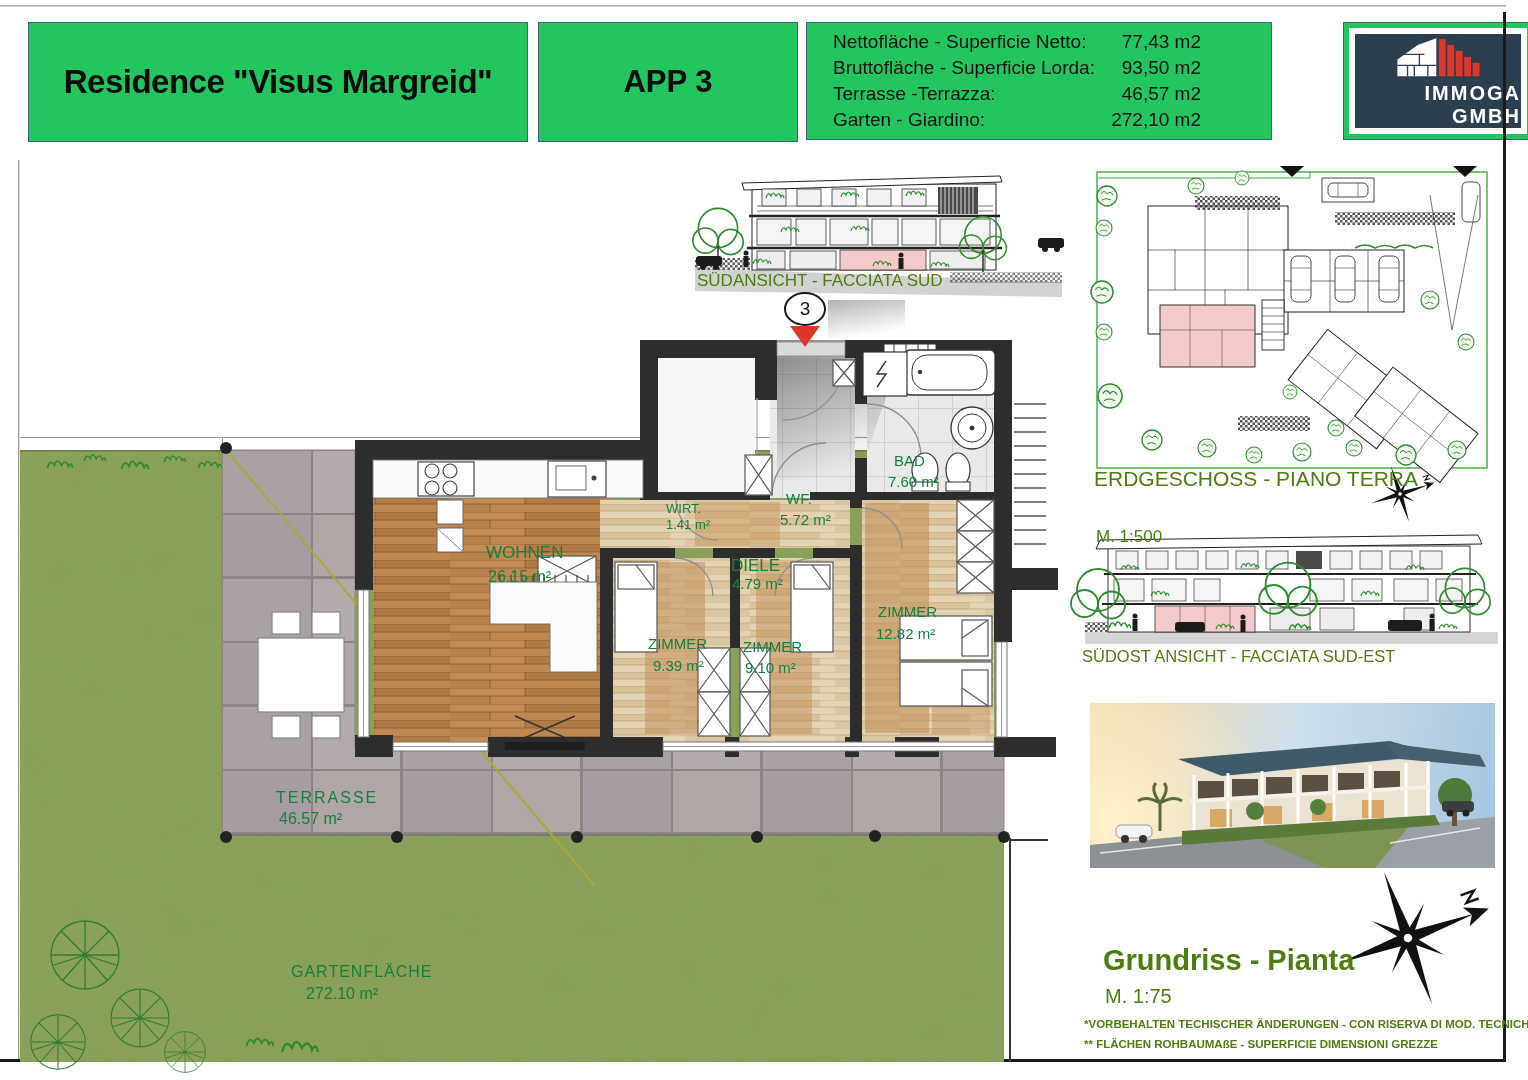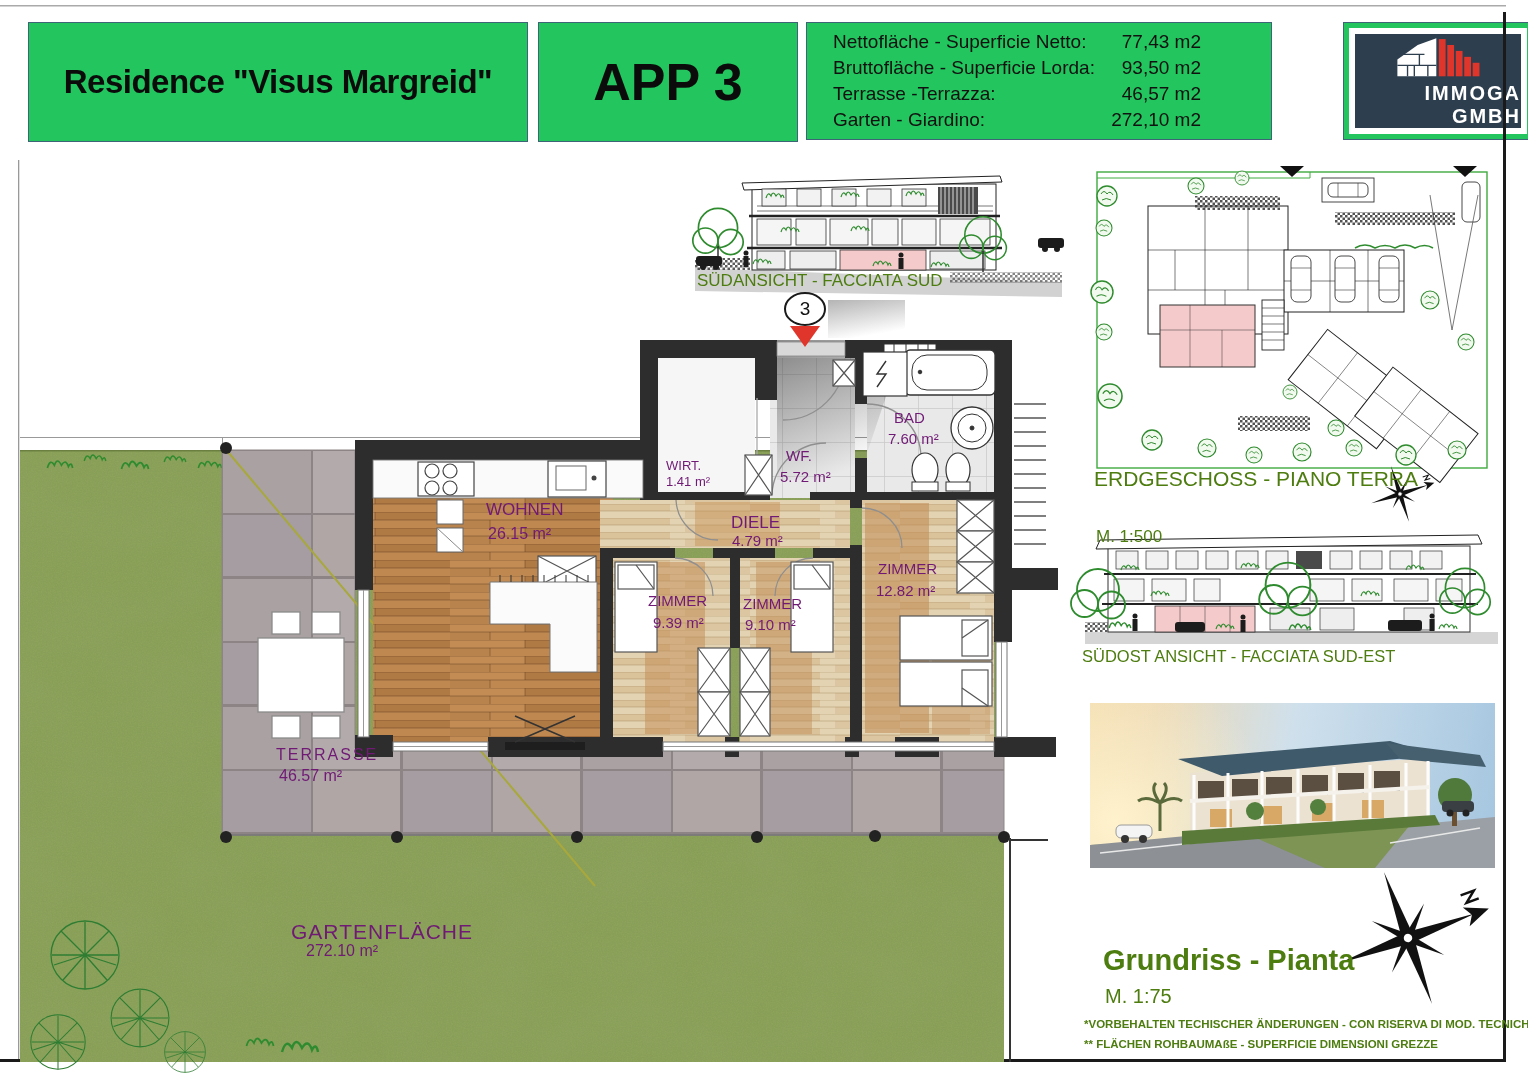--- a/index.html
+++ b/index.html
@@ -3,31 +3,31 @@
 <meta charset="utf-8">
 <style>
   html,body{margin:0;padding:0;background:#e8e8e8;}
   .page{position:relative;width:1528px;height:1080px;background:#fff;overflow:hidden;
         font-family:"Liberation Sans",sans-serif;}
   .abs{position:absolute;}
   
   .hdr-box{position:absolute;top:22px;height:118px;background:#22c55e;border:1px solid #3e6478;
            display:flex;align-items:center;justify-content:center;color:#0b0b0b;}
   .hdr-title{left:28px;width:498px;font-size:33px;font-weight:bold;letter-spacing:-.5px;}
-  .hdr-app{left:538px;width:258px;font-size:52px;font-weight:bold;}
+  .hdr-app{left:538px;width:258px;font-size:31px;font-weight:bold;}
   .hdr-info{left:806px;width:466px;flex-direction:column;justify-content:center;align-items:stretch;
             padding:6px 70px 6px 26px;box-sizing:border-box;}
   .info-row{display:flex;justify-content:space-between;font-size:19px;line-height:26px;color:#111;}
   .logo-outer{left:1343px;width:190px;box-sizing:border-box;text-align:right;}
   .logo-white{position:absolute;inset:5px;background:#fff;}
   .logo-navy{position:absolute;inset:11px;background:#2d3e4f;display:flex;flex-direction:column;
              align-items:center;justify-content:center;gap:4px;}
   .logo-text{color:#fff;font-weight:bold;font-size:20px;letter-spacing:2px;}
   
-  .lbl{position:absolute;color:#701a75;white-space:nowrap;line-height:1.05;}
+  .lbl{position:absolute;color:#15803d;white-space:nowrap;line-height:1.05;margin-top:43px;}
   .cap{position:absolute;color:#4d7c0f;white-space:nowrap;}
   .marker-num{position:absolute;transform:translate(-50%,-52%);font-size:19px;color:#111;}
   
   .render{position:absolute;left:1090px;top:703px;width:405px;height:165px;overflow:hidden;
           background:
             radial-gradient(circle at 6% 72%, rgba(255,243,205,.95) 0%, rgba(255,238,200,0) 40%),
             linear-gradient(100deg,#f3ddb2 0%,#ecd9b6 16%,#cfe0ec 48%,#a5c6e0 100%);}
 </style>
 </head>
 <body>
@@ -634,21 +634,21 @@
   <div class="lbl" style="left:731px;top:514px;font-size:17px;">DIELE</div>
   <div class="lbl" style="left:732px;top:533px;font-size:15px;">4.79 m²</div>
   <div class="lbl" style="left:648px;top:593px;font-size:15px;">ZIMMER</div>
   <div class="lbl" style="left:653px;top:615px;font-size:15px;">9.39 m²</div>
   <div class="lbl" style="left:743px;top:596px;font-size:15px;">ZIMMER</div>
   <div class="lbl" style="left:745px;top:617px;font-size:15px;">9.10 m²</div>
   <div class="lbl" style="left:878px;top:561px;font-size:15px;">ZIMMER</div>
   <div class="lbl" style="left:876px;top:583px;font-size:15px;">12.82 m²</div>
   <div class="lbl" style="left:276px;top:747px;font-size:16px;letter-spacing:2px;">TERRASSE</div>
   <div class="lbl" style="left:279px;top:768px;font-size:16px;">46.57 m²</div>
-  <div class="lbl" style="left:291px;top:921px;font-size:21px;letter-spacing:1px;">GARTENFLÄCHE</div>
+  <div class="lbl" style="left:291px;top:921px;font-size:16px;letter-spacing:1px;">GARTENFLÄCHE</div>
   <div class="lbl" style="left:306px;top:943px;font-size:16px;">272.10 m²</div>
 
   <div class="cap" style="left:697px;top:271px;font-size:17px;">SÜDANSICHT - FACCIATA SUD</div>
   <div class="marker-num" style="left:805px;top:309px;">3</div>
 
   <div class="cap" style="left:1094px;top:467px;font-size:21px;">ERDGESCHOSS - PIANO TERRA</div>
   <div class="cap" style="left:1096px;top:502px;font-size:17px;margin-top:25px;">M. 1:500</div>
   <div class="cap" style="left:1082px;top:647px;font-size:16.5px;">SÜDOST ANSICHT - FACCIATA SUD-EST</div>
 
   <div class="cap" style="left:1103px;top:944px;font-size:29px;font-weight:bold;">Grundriss - Pianta</div>

